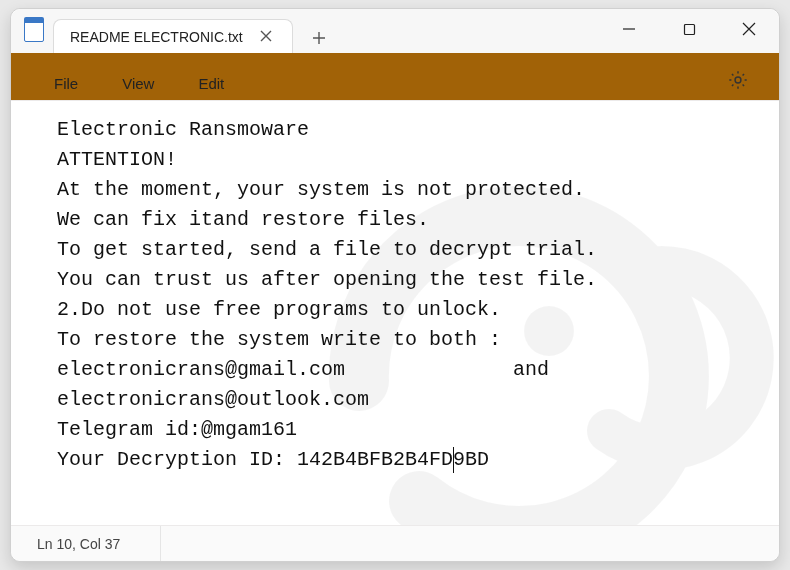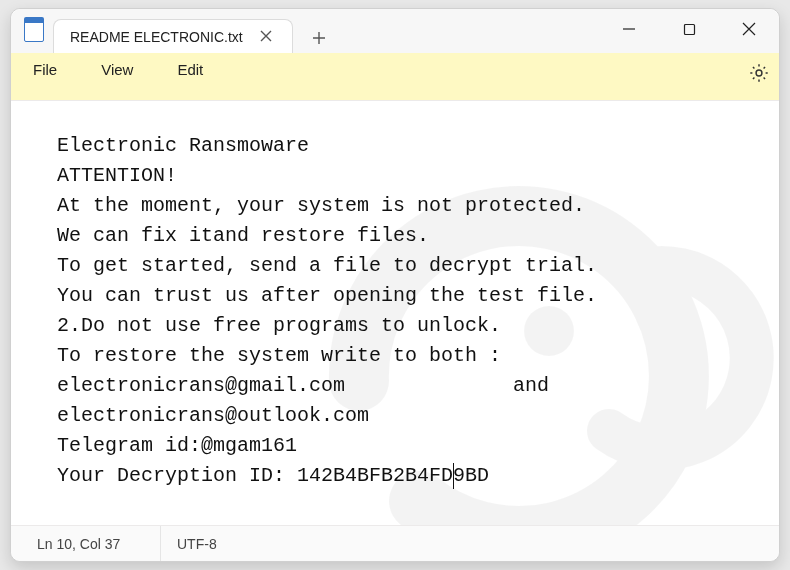--- a/index.html
+++ b/index.html
@@ -20,30 +20,30 @@
     border-radius: 8px 8px 0 0; display: flex; align-items: center; padding: 0 14px 0 16px;
     font-size: 14px; color: #222; min-width: 240px; margin-right: 2px;
   }
   .tab .tab-title { flex: 1; white-space: nowrap; overflow: hidden; text-overflow: ellipsis; }
   .tab .close-x { font-size: 15px; color: #555; padding: 2px 6px; border-radius: 4px; }
   .newtab { width: 36px; height: 30px; display:flex; align-items:center; justify-content:center; color:#555; font-size:18px; margin-left:6px; border-radius:6px;}
   .window-controls { display:flex; align-items:flex-start; }
   .wc-btn { width: 60px; height: 40px; display:flex; align-items:center; justify-content:center; color:#222; }
   .wc-btn svg { display:block; }
   .wc-btn:last-child { border-top-right-radius: 10px; }
-  .menubar { height: 48px; display:flex; align-items:flex-start; padding: 0 0; border-bottom: 1px solid #eceaea; background:#fef9c3;}
+  .menubar { height: 48px; display:flex; align-items:flex-end; padding: 0 21px; border-bottom: 1px solid #eceaea; background:#a16207;}
   .menu-item { padding: 8px 22px; font-size: 15px; color:#222; border-radius:6px; }
   .menubar .spacer { flex:1; }
   .gear-btn { width: 40px; height: 40px; display:flex; align-items:center; justify-content:center; border-radius:6px; }
   .gear-btn svg { stroke:#333; }
   .editor { flex:1; position:relative; overflow:hidden; background:#fff; }
   .watermark { position:absolute; right:-60px; top:30px; width:580px; height:400px; opacity:0.08; pointer-events:none; }
   .watermark svg { width:100%; height:100%; }
   .content {
-    position:absolute; left:46px; top:30px; right:20px;
+    position:absolute; left:46px; top:14px; right:20px;
     font-family: Consolas, "Courier New", monospace; font-size: 20px; line-height: 30px;
     color:#111; white-space: pre; 
   }
   .caret {
     position:absolute; width:1px; height:26px; background:#111;
   }
   .statusbar { height: 36px; border-top:1px solid #eceaea; background:#fafafa; display:flex; align-items:flex-start; font-size:14px; color:#444; border-bottom-left-radius:10px; border-bottom-right-radius:10px;}
   .status-cell { padding: 0 16px; border-right:1px solid #e5e5e5; height:100%; display:flex; align-items:center; }
   .status-cell.first { width: 150px; padding-left: 26px;}
   .status-cell.zoom { width: 120px; justify-content:flex-start;}
@@ -123,16 +123,15 @@
 2.Do not use free programs to unlock.
 To restore the system write to both :
 electronicrans@gmail.com              and
 electronicrans@outlook.com
 Telegram id:@mgam161
 Your Decryption ID: 142B4BFB2B4FD9BD<span class="caret" style="left: 396px; top: 332px;"></span></div>
   </div>
 
   <div class="statusbar">
     <div class="status-cell first">Ln 10, Col 37</div>
-    <div class="status-cell enc">UTF-8</div>
   </div>
 
 </div>
 
 </body></html>

